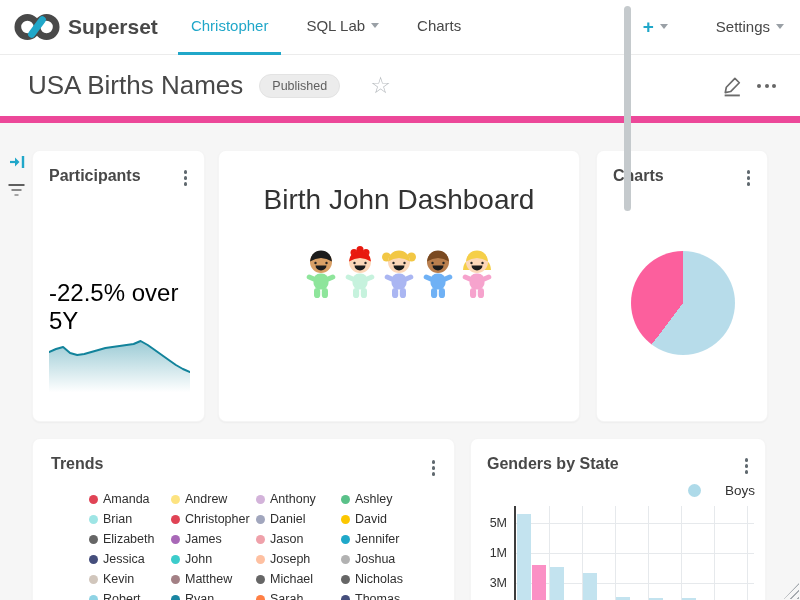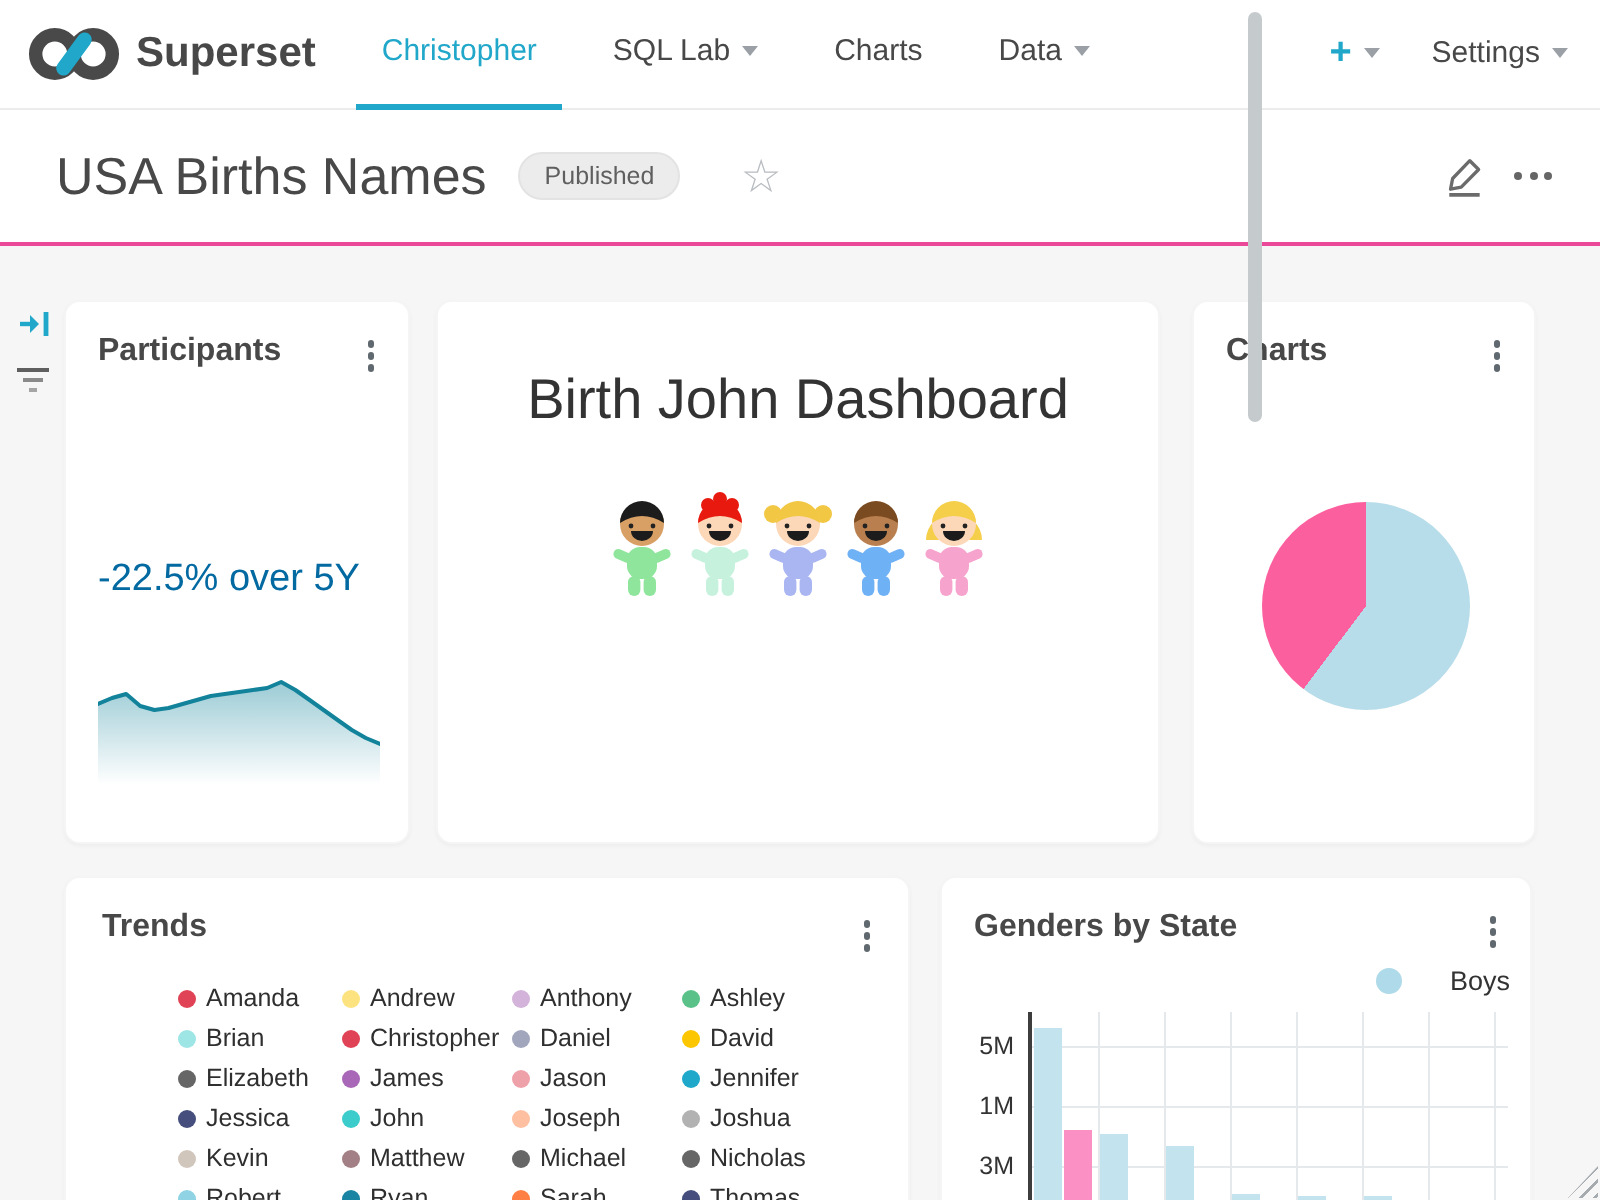--- a/index.html
+++ b/index.html
@@ -12,27 +12,27 @@
             border-bottom:1px solid #ececec; display:flex; align-items:center; z-index:5; }
   .brand { display:flex; align-items:center; margin-left:14px; cursor:pointer; }
   .brand-name { font-size:21px; font-weight:bold; color:#484848; margin-left:8px; }
   #nav-menu { display:flex; list-style:none; height:55px; margin-left:14px; }
   .nav-item { display:flex; align-items:center; padding:0 13px; font-size:15px; color:#484848;
               cursor:pointer; border-bottom:3px solid transparent; margin:0 6px; }
   .nav-item.active { color:#20a7c9; border-bottom-color:#20a7c9; }
   #nav-right { position:absolute; right:16px; top:0; height:53px; display:flex; align-items:center; gap:26px; }
   .plus-btn { display:flex; align-items:center; cursor:pointer; }
   .plus-glyph { color:#20a7c9; font-size:19px; font-weight:bold; line-height:1; }
-  .settings-btn { display:flex; align-items:center; font-size:15px; cursor:pointer; }
+  .settings-btn { display:flex; align-items:center; font-size:15px; cursor:pointer;margin-left:22px; }
   .caret { display:inline-block; width:0; height:0; border-left:4px solid transparent;
            border-right:4px solid transparent; border-top:5px solid #9aa0a6; margin-left:6px; }
 
   
   #titlebar { position:absolute; top:55px; left:0; width:800px; height:68px; background:#fff;
-              border-bottom:2px solid #ec4899; display:flex; align-items:center; z-index:4; }
+              border-bottom:7px solid #ec4899; display:flex; align-items:center; z-index:4; }
   #page-title { font-size:26px; font-weight:500; color:#484848; margin-left:28px; }
   #published-badge { margin-left:16px; background:#ececec; border:1px solid #e3e3e3; color:#5f5f5f;
                      font-size:12.5px; padding:4px 12px; border-radius:13px; cursor:pointer; }
   #fav-star { margin-left:30px; font-size:23px; color:#b9bdc1; cursor:pointer; line-height:1; }
   #titlebar-actions { position:absolute; right:24px; display:flex; align-items:center; gap:14px; }
   #edit-icon { cursor:pointer; }
   .dots-h { display:flex; gap:3.5px; cursor:pointer; }
   .dots-h i { width:4px; height:4px; border-radius:50%; background:#666; }
 
   
@@ -46,21 +46,21 @@
           box-shadow:0 1px 2px rgba(0,0,0,0.04); }
   .card-title { position:absolute; left:16px; top:16px; font-size:16px; font-weight:600; color:#484848; }
   .kebab { position:absolute; top:17px; right:15px; display:flex; flex-direction:column; gap:2.5px;
            cursor:pointer; padding:2px; }
   .kebab i { width:3.5px; height:3.5px; border-radius:50%; background:#60696f; }
 
   
   #card-participants { left:32px; top:150px; width:173px; height:272px; }
   #big-number { position:absolute; left:16px; top:72px; font-size:45px; font-weight:600; color:#333;
                 letter-spacing:-1px; }
-  #big-number-delta { position:absolute; left:16px; top:128px; font-size:19px; color:#0369a1; }
+  #big-number-delta { position:absolute; left:16px; top:128px; font-size:24px; color:#000000; }
   #sparkline { position:absolute; left:16px; top:188px; }
 
   
   #card-markdown { left:218px; top:150px; width:362px; height:272px; }
   #md-heading { position:absolute; top:33px; width:100%; text-align:center; font-size:28px;
                 font-weight:500; color:#333; }
   #baby-emojis { position:absolute; top:94px; width:100%; display:flex; justify-content:center; gap:3px; }
 
   
   #card-genders { left:596px; top:150px; width:172px; height:272px; }
@@ -113,24 +113,20 @@
     <ul id="nav-menu">
         <li class="nav-item active">
           <span>Christopher</span>
         </li>
         <li class="nav-item">
           <span>SQL Lab</span>
           <i class="caret"></i>
         </li>
         <li class="nav-item">
           <span>Charts</span>
-        </li>
-        <li class="nav-item">
-          <span>Data</span>
-          <i class="caret"></i>
         </li>
       </ul>
     <div id="nav-right">
       <span class="plus-btn">
         <span class="plus-glyph">+</span>
         <i class="caret"></i>
       </span>
       <span class="settings-btn">
         <span>Settings</span>
         <i class="caret"></i>

